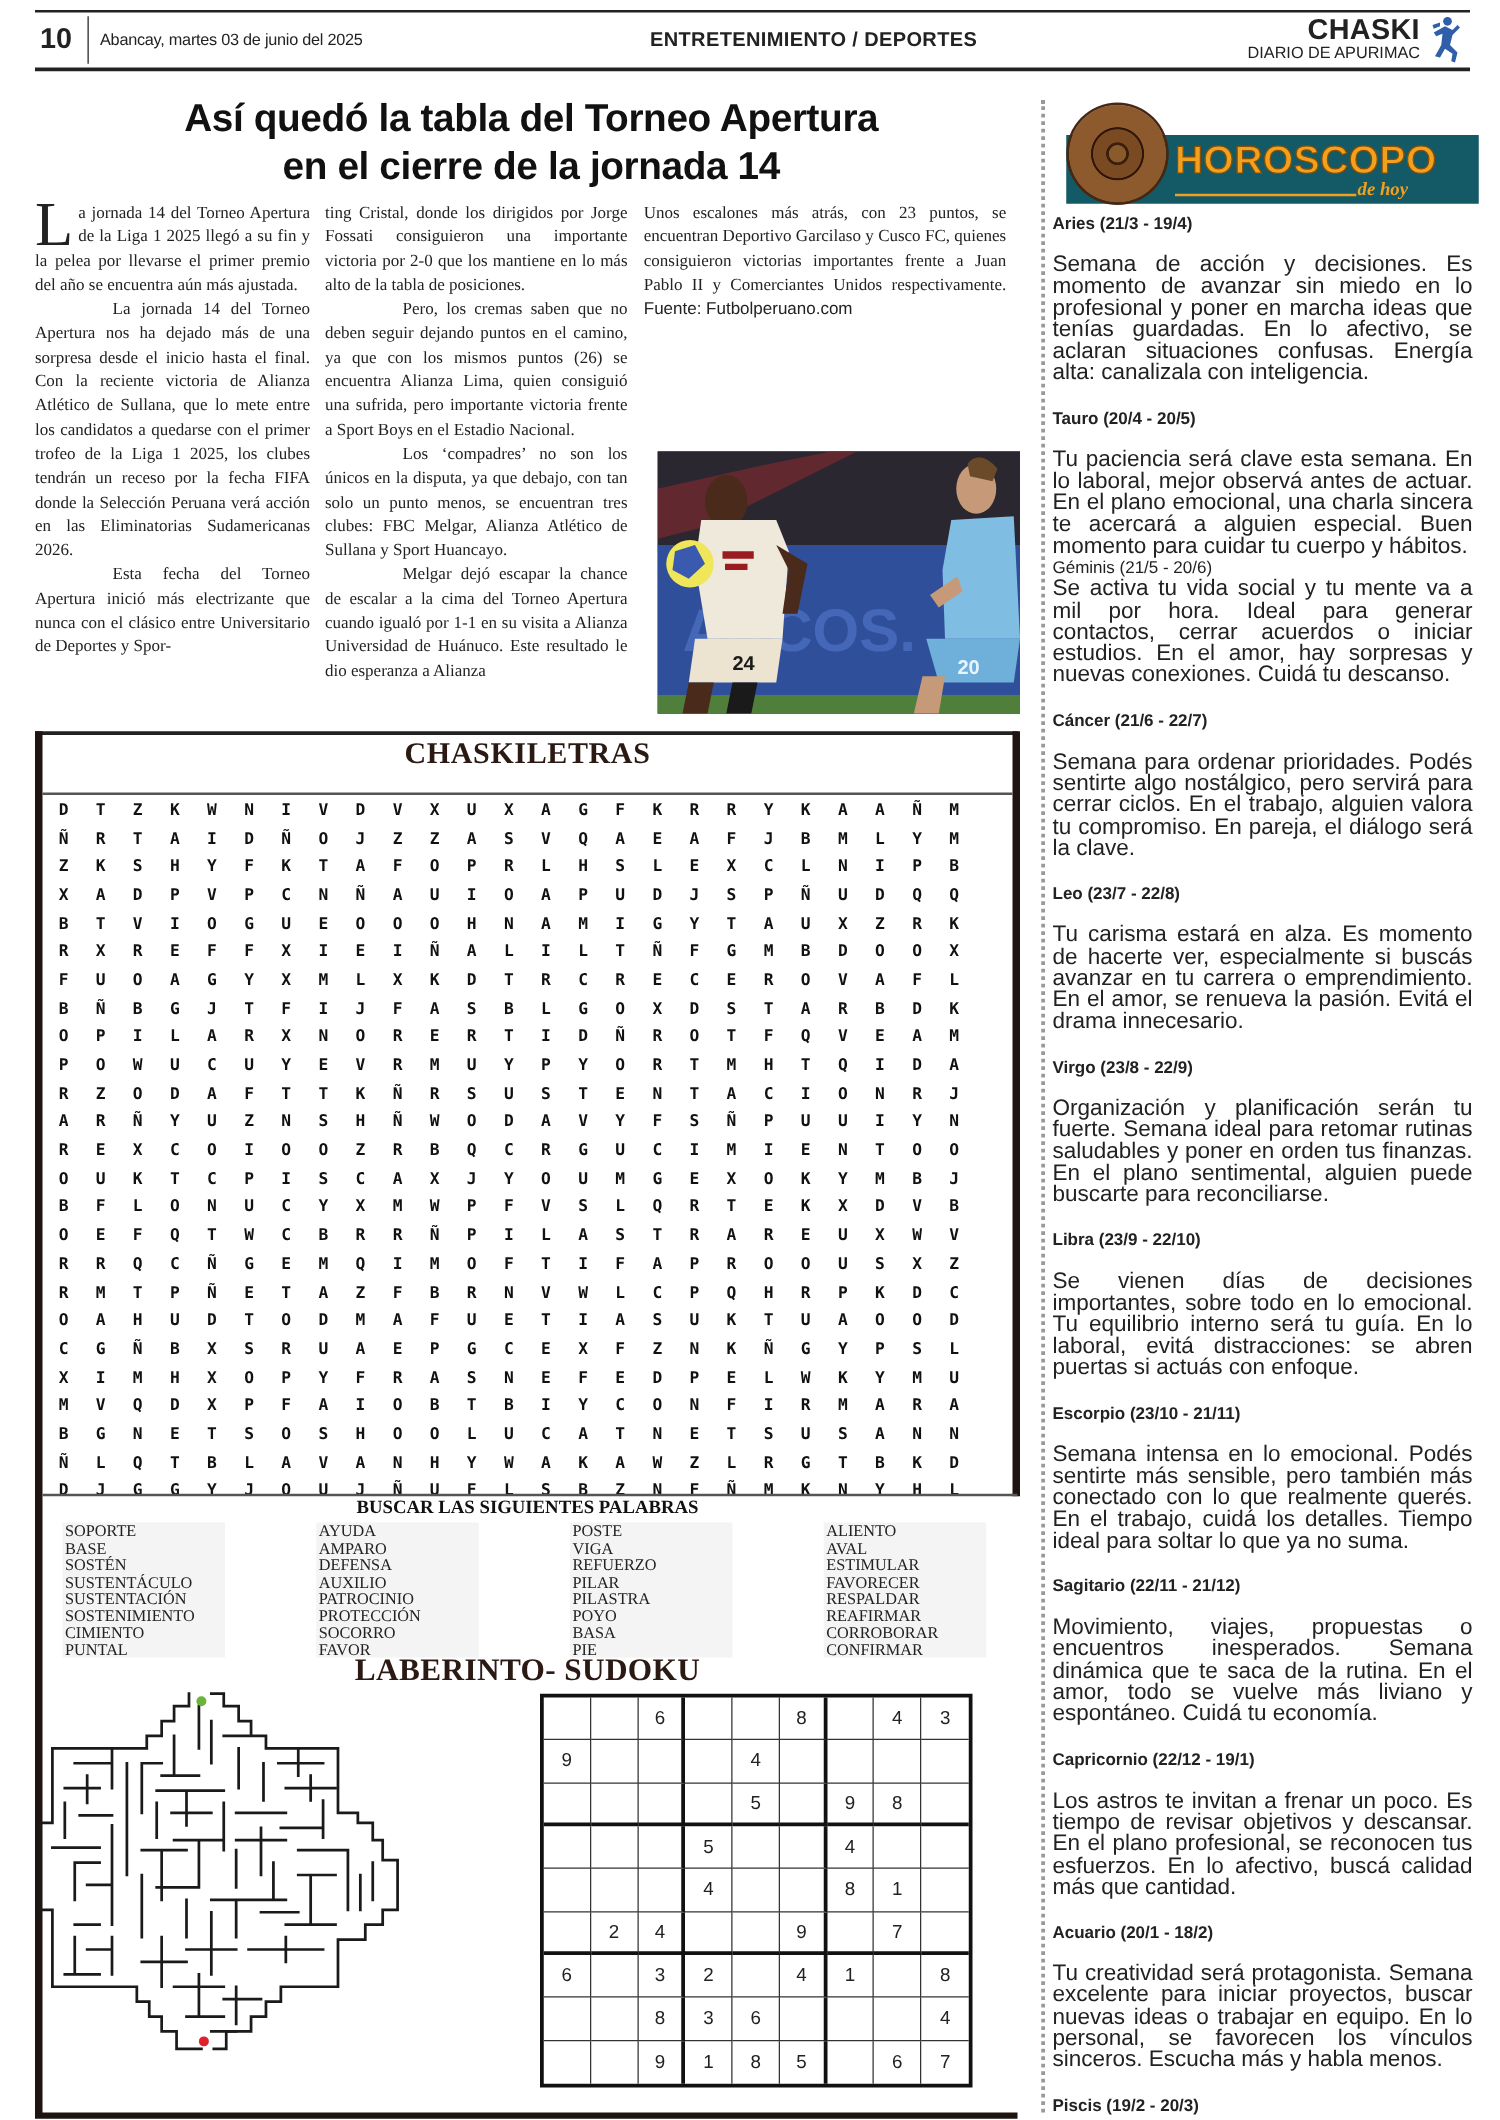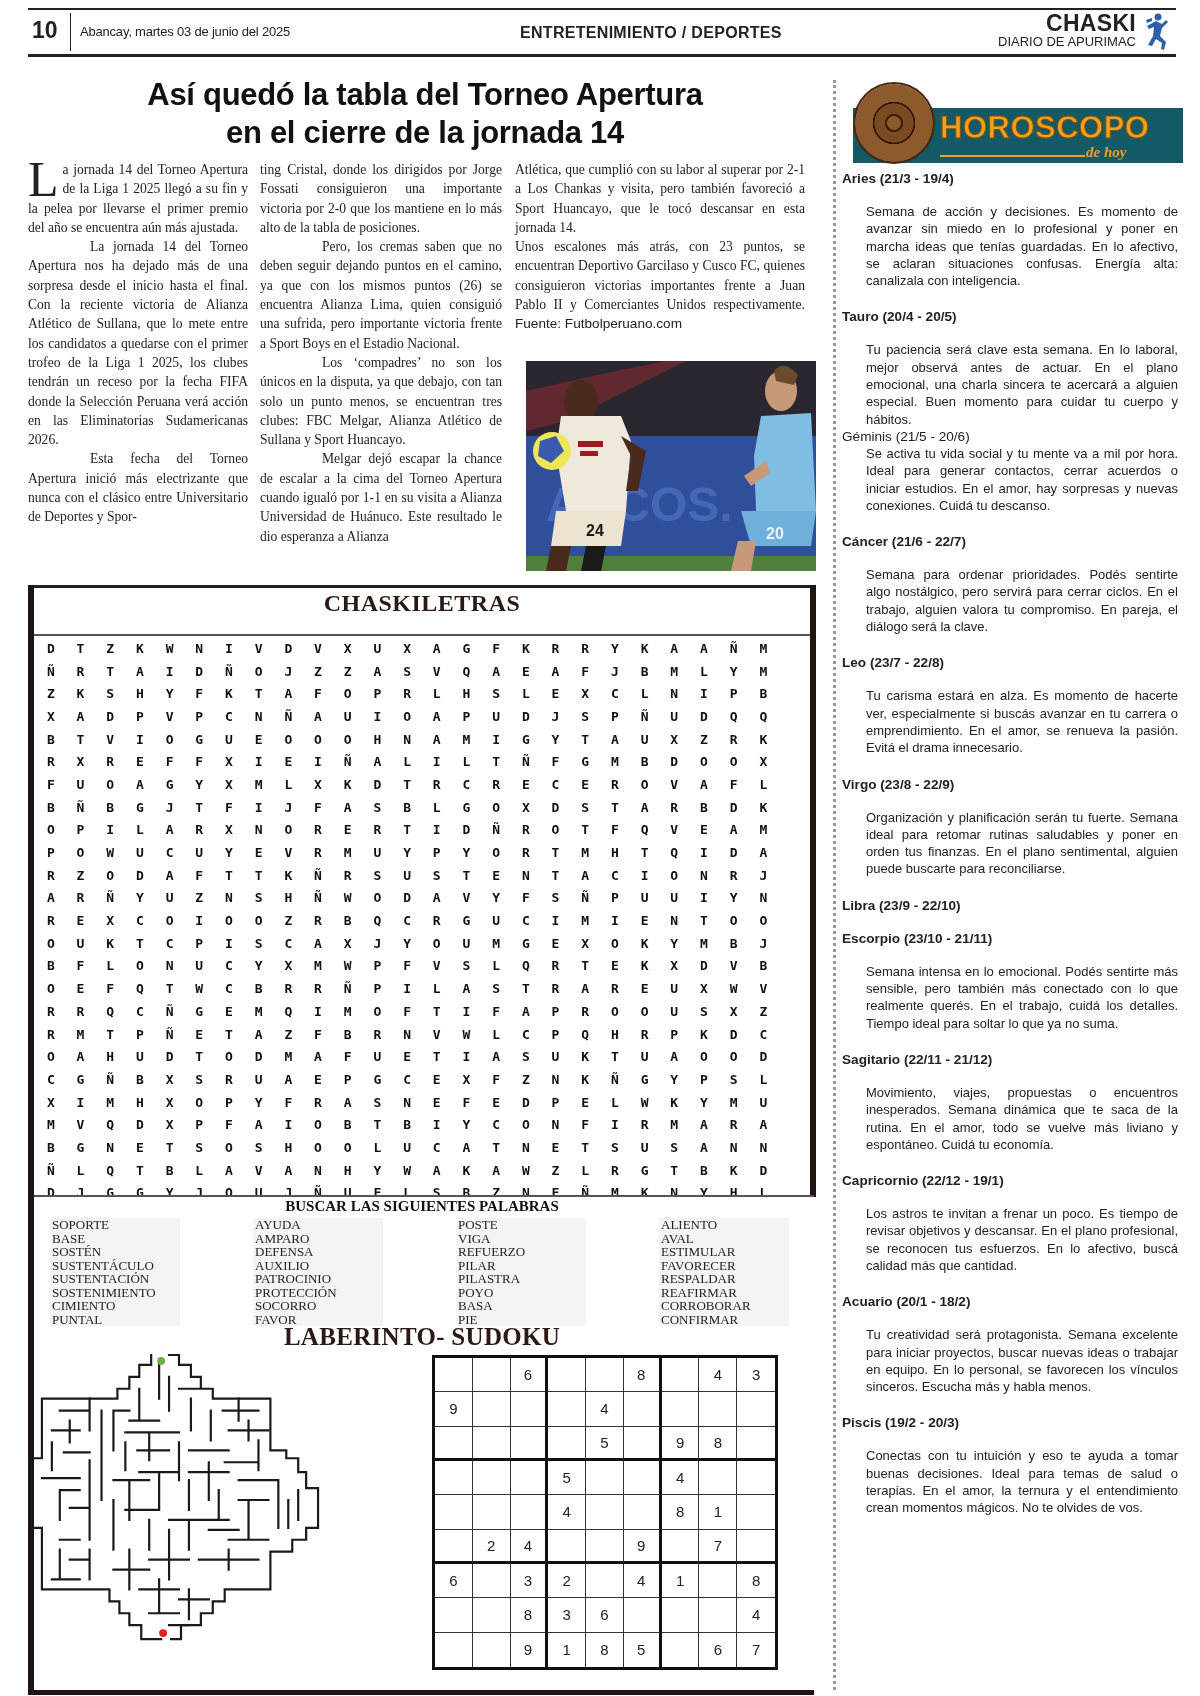--- a/index.html
+++ b/index.html
@@ -36,21 +36,21 @@
   .vsep { position: absolute; left: 833px; top: 80px; width: 0; height: 1610px; border-left: 3px dotted #999; }
 
   
   .horo-banner { position: absolute; left: 853px; top: 108px; width: 330px; height: 55px; background: #135a66; }
   .horo-wheel { position: absolute; left: 855px; top: 84px; width: 78px; height: 78px; border-radius: 50%; background: radial-gradient(circle at 50% 50%, #8b5a2b 0 12%, #3b1e0e 13% 16%, #7a4a22 17% 35%, #2e170a 36% 38%, #8c5a2c 39% 70%, #3a1d0c 71% 100%); box-shadow: 0 0 0 2px #4a2610; }
   .horo-title { position: absolute; left: 940px; top: 110px; font-family: "Liberation Sans", sans-serif; font-weight: bold; font-size: 31px; color: #f2a020; letter-spacing: 0.5px; -webkit-text-stroke: 1px #8a4e00; }
   .horo-sub { position: absolute; left: 1086px; top: 144px; font-family: "Liberation Serif", serif; font-weight: bold; font-style: italic; font-size: 15px; color: #f2a020; }
   .horo-underline { position: absolute; left: 940px; top: 155px; width: 145px; height: 2px; background: #f2a020; }
   .horo-body { position: absolute; left: 842px; top: 170px; width: 336px; font-family: "DejaVu Sans", sans-serif; }
   .sign-title { font-weight: bold; font-size: 13.6px; line-height: 17px; color: #222; margin-bottom: 16px; font-family: "Liberation Sans", sans-serif; }
-  .sign-text { font-size: 13px; line-height: 17.3px; text-align: justify; color: #222; margin-bottom: 19px; font-family: "Liberation Sans", sans-serif; margin-left: 24px; }
+  .sign-text { font-size: 18px; line-height: 17.3px; text-align: justify; color: #222; margin-bottom: 19px; font-family: "Liberation Sans", sans-serif; }
   .sign-title.plain { font-weight: normal; margin-bottom: 0; }
 
   
   .puzzle-frame-top { position: absolute; left: 28px; top: 585px; width: 786px; height: 3px; background: #222; }
   .puzzle-frame-left { position: absolute; left: 28px; top: 585px; width: 6px; height: 1108px; background: #1e1411; }
   .puzzle-frame-right { position: absolute; left: 810px; top: 585px; width: 6px; height: 612px; background: #1e1411; }
   .puzzle-frame-bottom { position: absolute; left: 28px; top: 1690px; width: 786px; height: 5px; background: #1e1411; }
   .puzzle-title { position: absolute; left: 34px; top: 590px; width: 776px; text-align: center; font-family: "Liberation Serif", serif; font-weight: bold; font-size: 24px; color: #2b1a14; letter-spacing: 0.5px; }
   .title-rule { position: absolute; left: 34px; top: 634px; width: 776px; height: 2px; background: #555; }
 
@@ -111,21 +111,20 @@
     <p class="indent">La jornada 14 del Torneo Apertura nos ha dejado más de una sorpresa desde el inicio hasta el final. Con la reciente victoria de Alianza Atlético de Sullana, que lo mete entre los candidatos a quedarse con el primer trofeo de la Liga 1 2025, los clubes tendrán un receso por la fecha FIFA donde la Selección Peruana verá acción en las Eliminatorias Sudamericanas 2026.</p>
     <p class="indent">Esta fecha del Torneo Apertura inició más electrizante que nunca con el clásico entre Universitario de Deportes y Spor-</p>
   </div>
   <div class="col col2">
     <p>ting Cristal, donde los dirigidos por Jorge Fossati consiguieron una importante victoria por 2-0 que los mantiene en lo más alto de la tabla de posiciones.</p>
     <p class="indent">Pero, los cremas saben que no deben seguir dejando puntos en el camino, ya que con los mismos puntos (26) se encuentra Alianza Lima, quien consiguió una sufrida, pero importante victoria frente a Sport Boys en el Estadio Nacional.</p>
     <p class="indent">Los ‘compadres’ no son los únicos en la disputa, ya que debajo, con tan solo un punto menos, se encuentran tres clubes: FBC Melgar, Alianza Atlético de Sullana y Sport Huancayo.</p>
     <p class="indent">Melgar dejó escapar la chance de escalar a la cima del Torneo Apertura cuando igualó por 1-1 en su visita a Alianza Universidad de Huánuco. Este resultado le dio esperanza a Alianza</p>
   </div>
   <div class="col col3">
-    <p>Atlética, que cumplió con su labor al superar por 2-1 a Los Chankas y visita, pero también favoreció a Sport Huancayo, que le tocó descansar en esta jornada 14.</p>
     <p><span>Unos escalones más atrás, con 23 puntos, se encuentran Deportivo Garcilaso y Cusco FC, quienes consiguieron victorias importantes frente a Juan Pablo II y Comerciantes Unidos respectivamente.</span> <span class="src">Fuente: Futbolperuano.com</span></p>
   </div>
 </div>
 
 <div class="photo" title="Jugador de Universitario (24) y jugador de Sporting Cristal (20) disputando el balón">
   <svg width="290" height="210" viewBox="0 0 290 210">
     <rect x="0" y="0" width="290" height="80" fill="#2b2730"></rect>
     <path d="M0 30 L90 10 L140 0 L160 0 L40 60 L0 70 Z" fill="#7a2a30" opacity="0.7"></path>
     <rect x="0" y="75" width="290" height="120" fill="#2f4f9a"></rect>
     <text x="20" y="160" font-family="Liberation Sans, sans-serif" font-size="48" font-weight="bold" fill="#4a6ec0" opacity="0.8">ARCOS.</text>
@@ -169,20 +168,21 @@
   <div class="sign-text" style="margin-bottom:0">Tu paciencia será clave esta semana. En lo laboral, mejor observá antes de actuar. En el plano emocional, una charla sincera te acercará a alguien especial. Buen momento para cuidar tu cuerpo y hábitos.</div>
   <div class="sign-title plain">Géminis (21/5 - 20/6)</div>
   <div class="sign-text">Se activa tu vida social y tu mente va a mil por hora. Ideal para generar contactos, cerrar acuerdos o iniciar estudios. En el amor, hay sorpresas y nuevas conexiones. Cuidá tu descanso.</div>
   <div class="sign-title">Cáncer (21/6 - 22/7)</div>
   <div class="sign-text">Semana para ordenar prioridades. Podés sentirte algo nostálgico, pero servirá para cerrar ciclos. En el trabajo, alguien valora tu compromiso. En pareja, el diálogo será la clave.</div>
   <div class="sign-title">Leo (23/7 - 22/8)</div>
   <div class="sign-text">Tu carisma estará en alza. Es momento de hacerte ver, especialmente si buscás avanzar en tu carrera o emprendimiento. En el amor, se renueva la pasión. Evitá el drama innecesario.</div>
   <div class="sign-title">Virgo (23/8 - 22/9)</div>
   <div class="sign-text">Organización y planificación serán tu fuerte. Semana ideal para retomar rutinas saludables y poner en orden tus finanzas. En el plano sentimental, alguien puede buscarte para reconciliarse.</div>
   <div class="sign-title">Libra (23/9 - 22/10)</div>
+  <div class="sign-text">Se vienen días de decisiones importantes, sobre todo en lo emocional. Tu equilibrio interno será tu guía. En lo laboral, evitá distracciones: se abren puertas si actuás con enfoque.</div>
   <div class="sign-title">Escorpio (23/10 - 21/11)</div>
   <div class="sign-text">Semana intensa en lo emocional. Podés sentirte más sensible, pero también más conectado con lo que realmente querés. En el trabajo, cuidá los detalles. Tiempo ideal para soltar lo que ya no suma.</div>
   <div class="sign-title">Sagitario (22/11 - 21/12)</div>
   <div class="sign-text">Movimiento, viajes, propuestas o encuentros inesperados. Semana dinámica que te saca de la rutina. En el amor, todo se vuelve más liviano y espontáneo. Cuidá tu economía.</div>
   <div class="sign-title">Capricornio (22/12 - 19/1)</div>
   <div class="sign-text">Los astros te invitan a frenar un poco. Es tiempo de revisar objetivos y descansar. En el plano profesional, se reconocen tus esfuerzos. En lo afectivo, buscá calidad más que cantidad.</div>
   <div class="sign-title">Acuario (20/1 - 18/2)</div>
   <div class="sign-text">Tu creatividad será protagonista. Semana excelente para iniciar proyectos, buscar nuevas ideas o trabajar en equipo. En lo personal, se favorecen los vínculos sinceros. Escucha más y habla menos.</div>
   <div class="sign-title">Piscis (19/2 - 20/3)</div>
   <div class="sign-text">Conectas con tu intuición y eso te ayuda a tomar buenas decisiones. Ideal para temas de salud o terapias. En el amor, la ternura y el entendimiento crean momentos mágicos. No te olvides de vos.</div>

